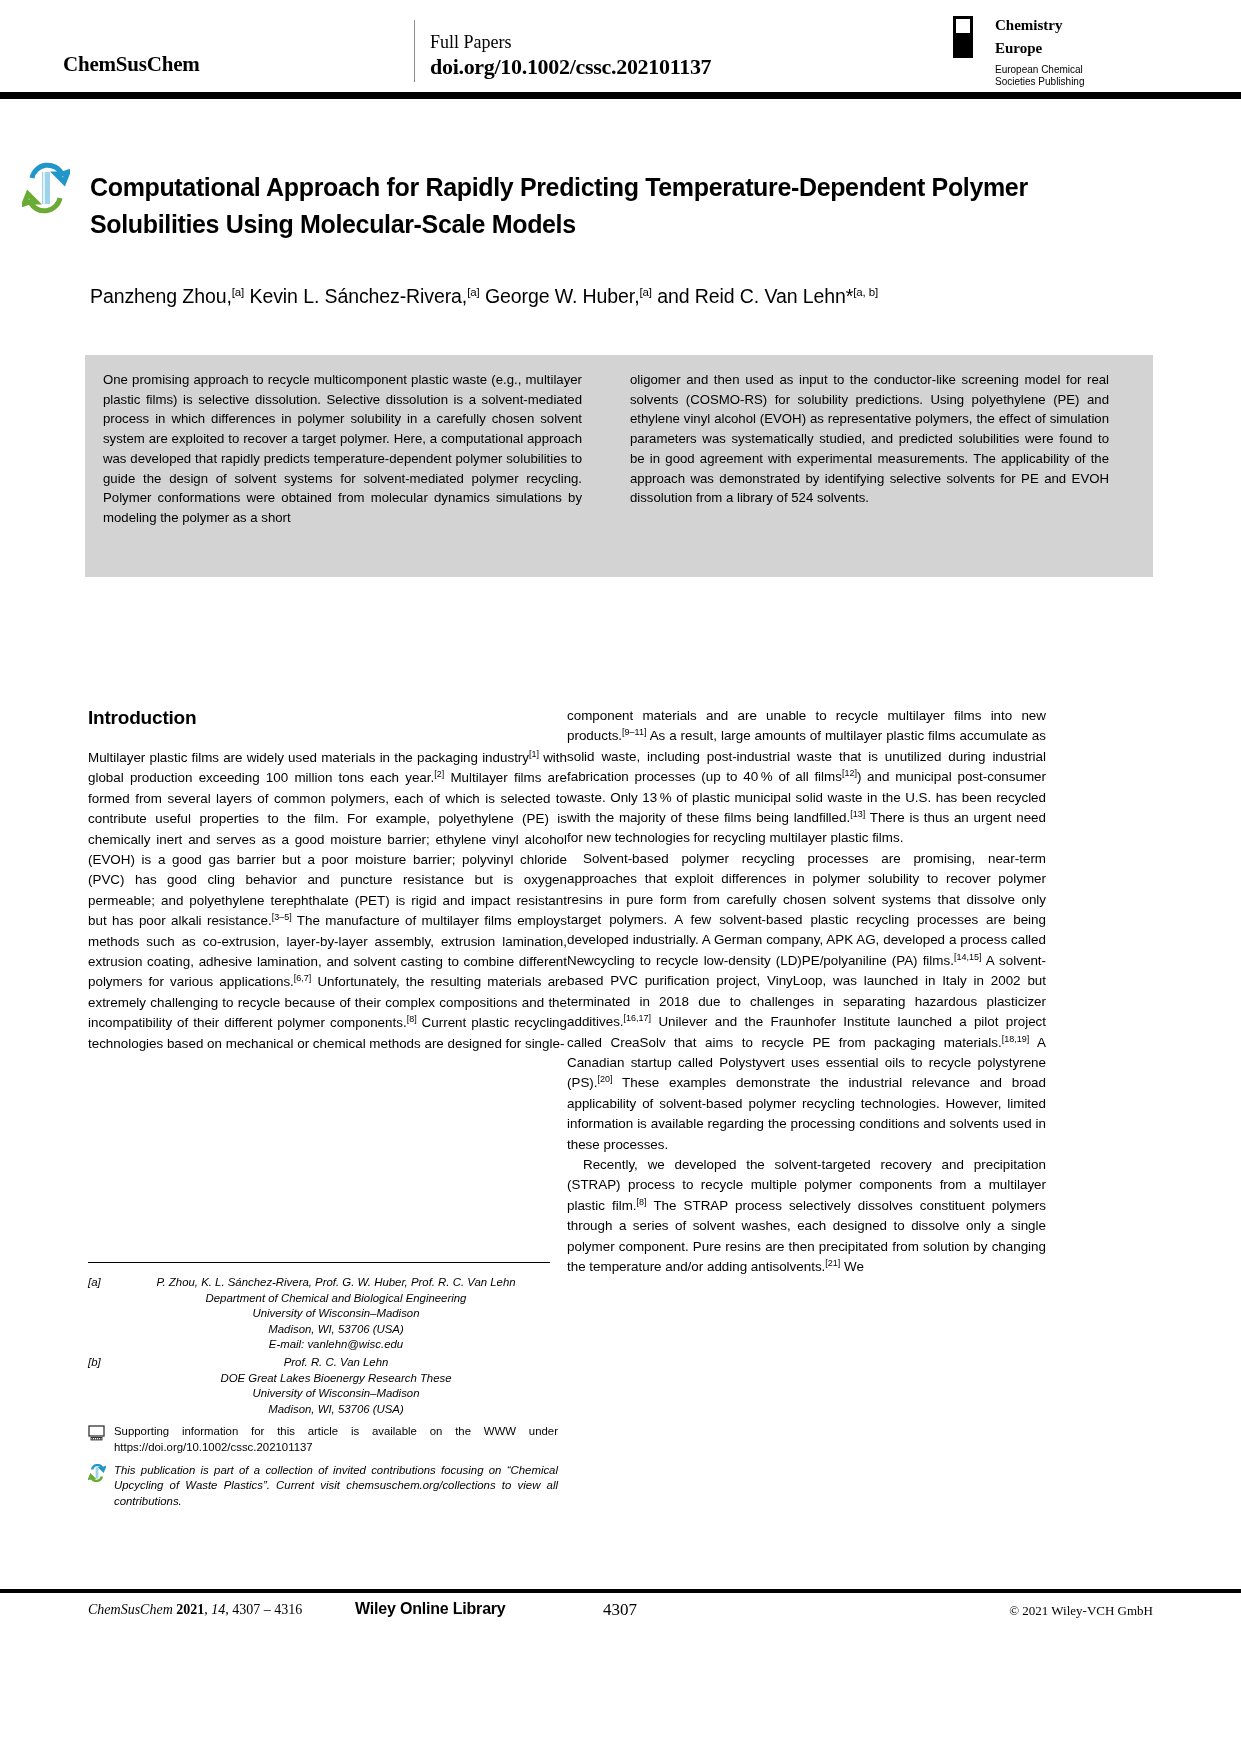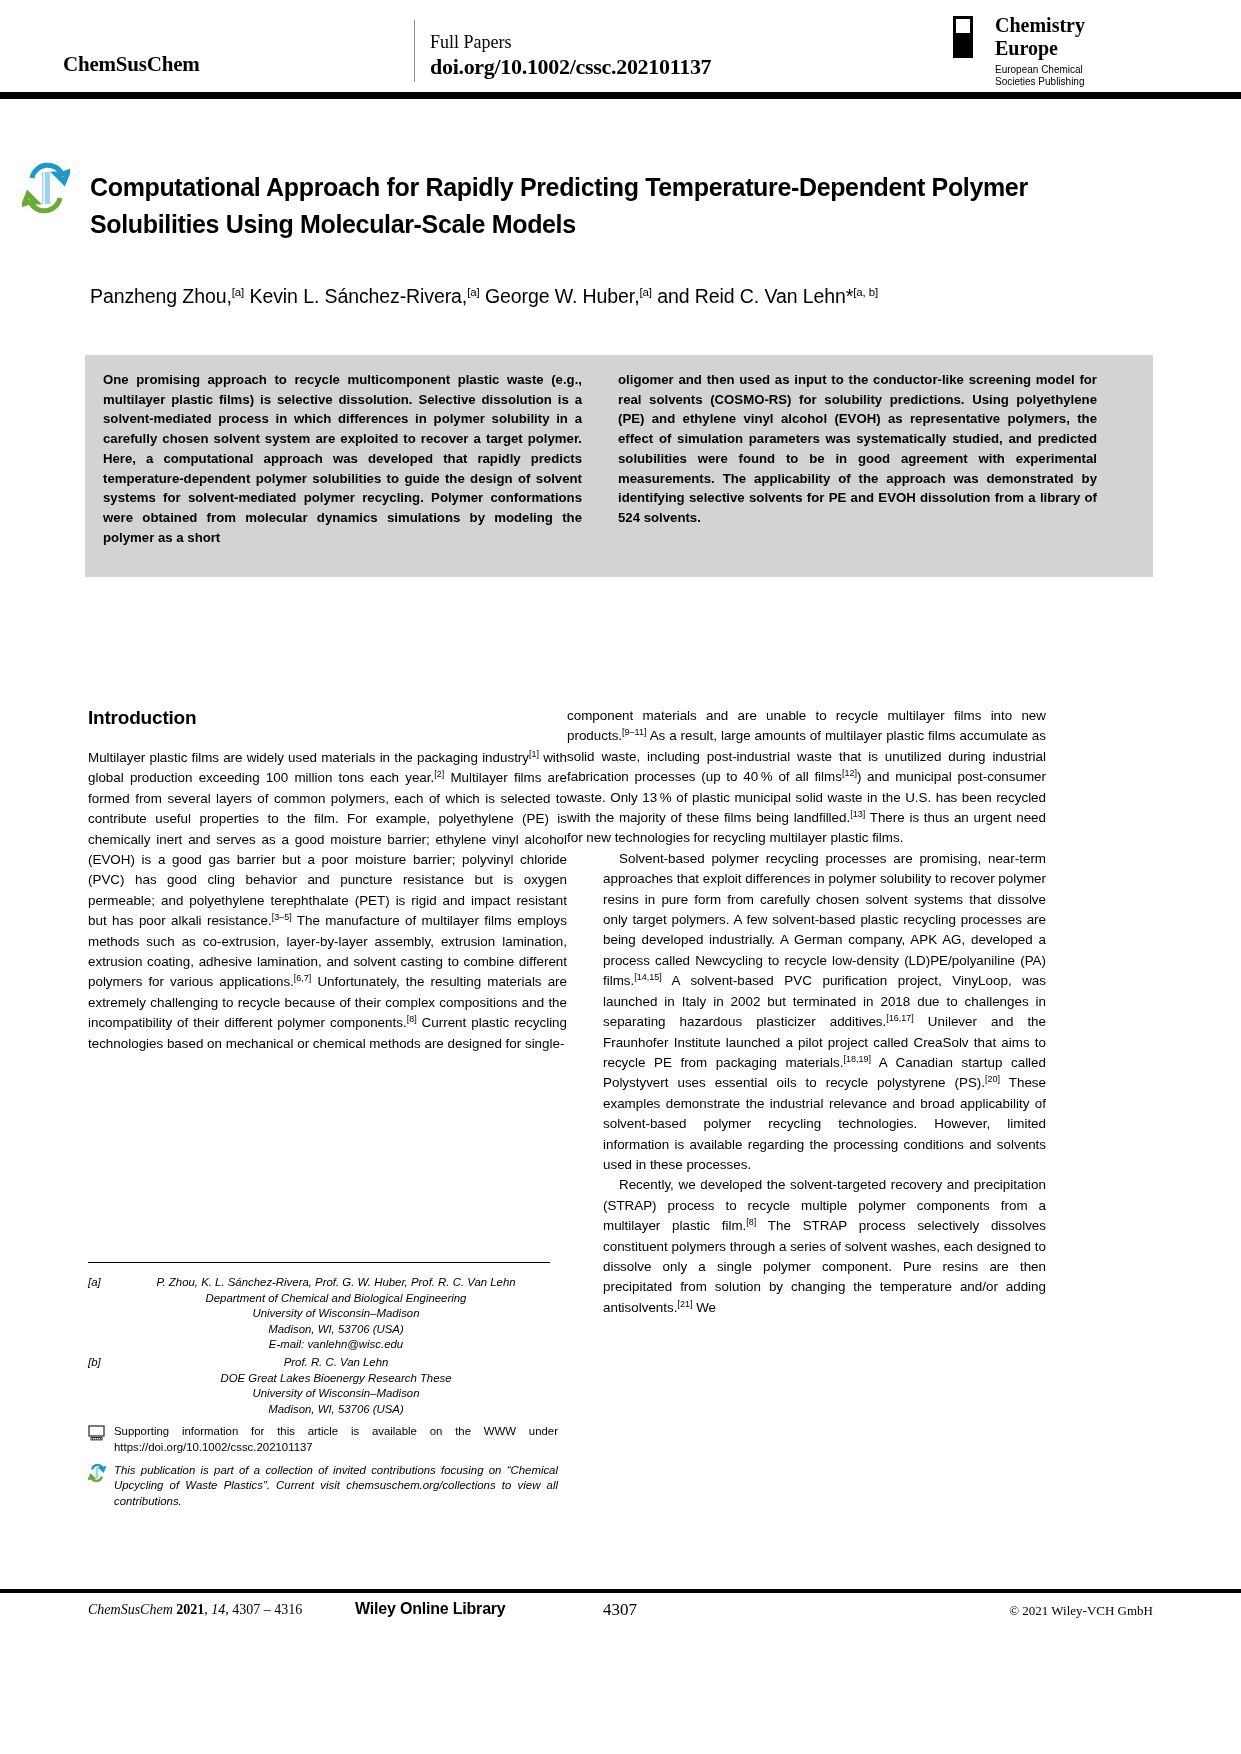--- a/index.html
+++ b/index.html
@@ -90,21 +90,21 @@
     background: #000;
   }
   .ce-text {
     position: absolute;
     left: 44px;
     top: 0;
   }
   .ce-text .l1, .ce-text .l2 {
     font-family: "Liberation Serif", serif;
     font-weight: bold;
-    font-size: 20px;
+    font-size: 15px;
     line-height: 23px;
     color: #000;
   }
   .ce-sub {
     position: absolute;
     left: 44px;
     top: 50px;
     font-family: "Liberation Sans", sans-serif;
     font-size: 10px;
     line-height: 12px;
@@ -161,22 +161,21 @@
   .abstract {
     position: absolute;
     left: 85px;
     top: 355px;
     width: 1068px;
     min-height: 222px;
     background: #d3d3d3;
     padding: 15px 18px 14px 18px;
     box-sizing: border-box;
     display: flex;
-    gap: 36px;
-    font-weight: bold;
+    gap: 48px;
   }
   .abstract .col {
     width: 479px;
     font-size: 13.2px;
     line-height: 19.7px;
     text-align: justify;
     color: #000;
     hyphens: none;
   }
 
@@ -186,21 +185,21 @@
     top: 706px;
     width: 479px;
     font-size: 13.4px;
     line-height: 20.4px;
     text-align: justify;
     color: #000;
   }
   .col-left  { left: 88px; }
   .col-right { left: 567px; }
   .body-col p { margin: 0; }
-  .body-col p.indent { text-indent: 16px; margin-left: 36px; }
+  .body-col p.indent { text-indent: 16px; }
   .body-col sup {
     font-size: 9px;
     vertical-align: super;
     line-height: 0;
   }
   .section-head {
     font-size: 19px;
     font-weight: bold;
     line-height: 24px;
     margin: 0 0 18px 0;

